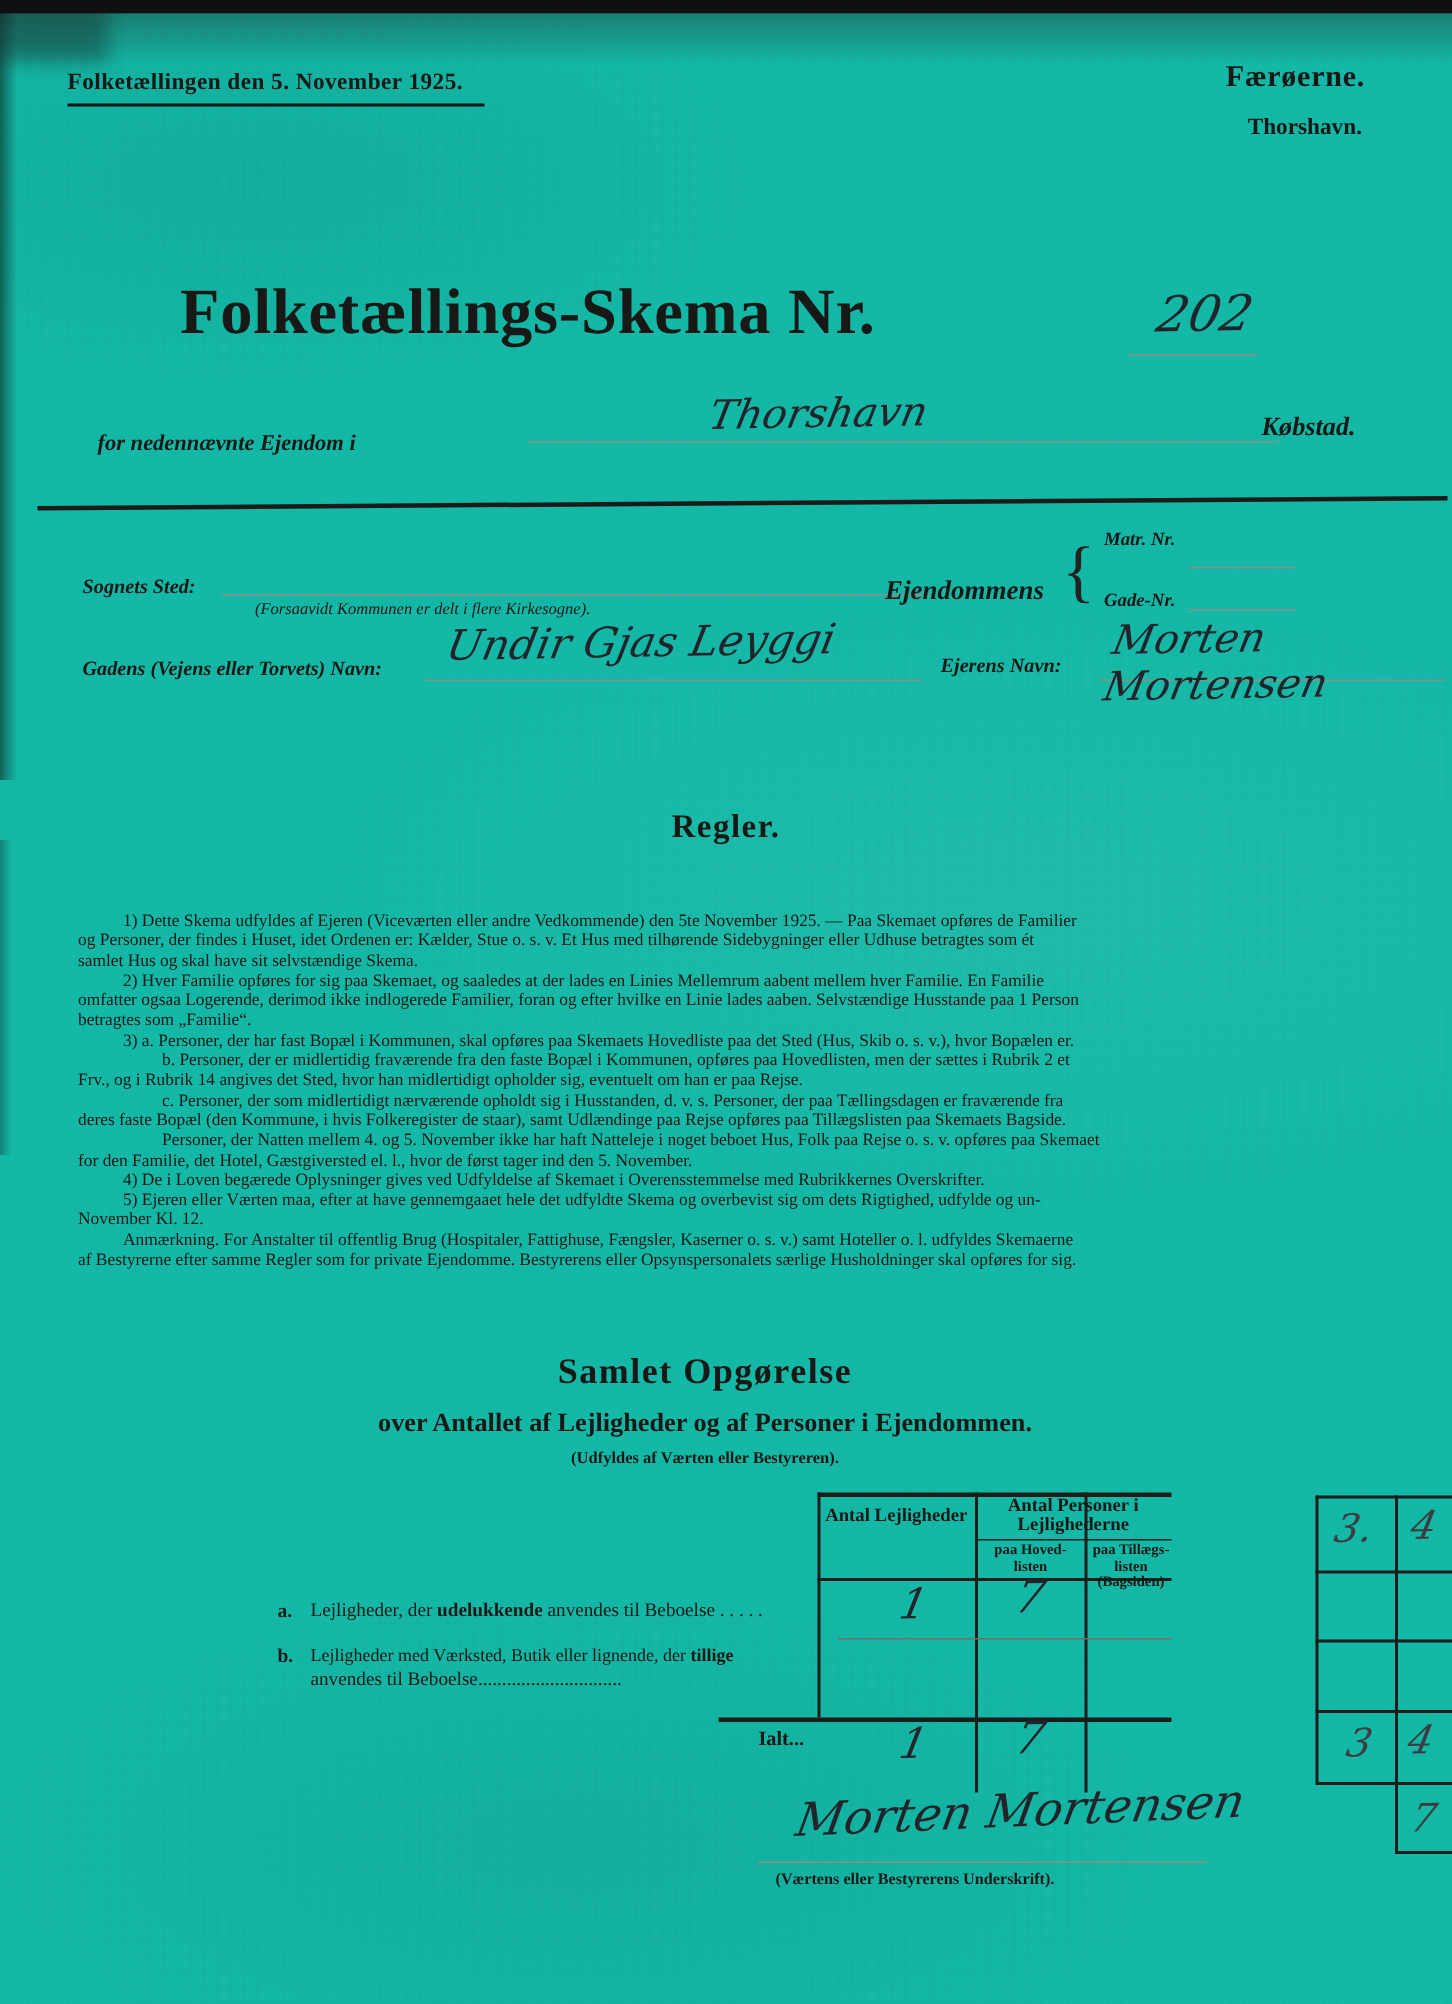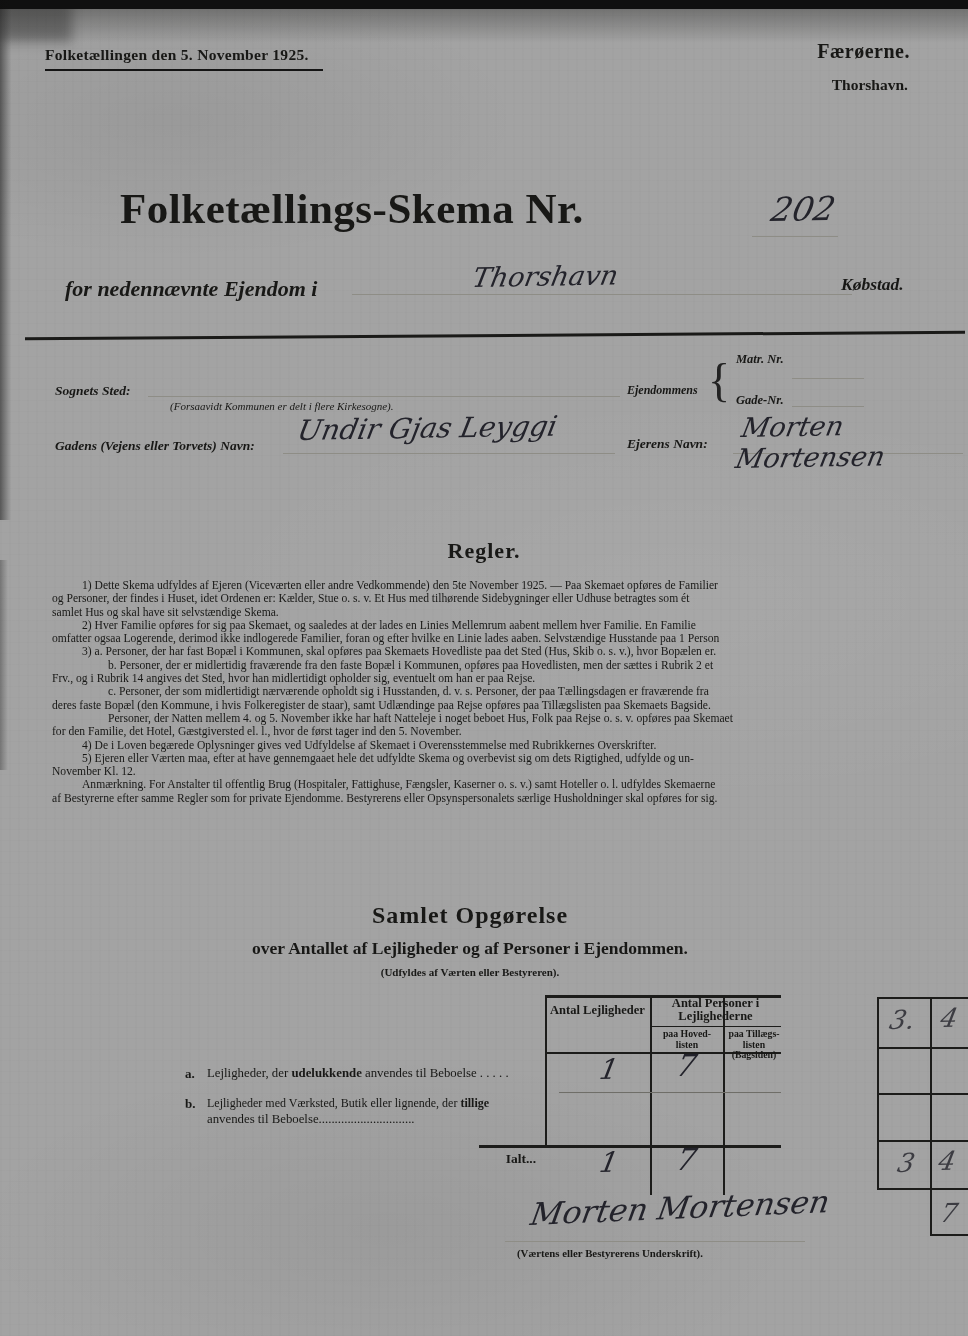--- a/index.html
+++ b/index.html
@@ -1,17 +1,17 @@
 <!DOCTYPE html>
 <html><head>
 <meta charset="utf-8">
 <style>
   html,body{margin:0;padding:0;background:#777;}
   .page{position:relative;width:968px;height:1336px;margin:0 auto;overflow:hidden;
-        background:#a3a3a3;color:#181816;font-family:"Liberation Serif",serif;}
+        background:#14b8a6;color:#181816;font-family:"Liberation Serif",serif;}
   .tex{position:absolute;inset:0;pointer-events:none;
        background:
          radial-gradient(ellipse 500px 200px at 18% 9%, rgba(0,0,0,.06), transparent 70%),
          radial-gradient(ellipse 700px 300px at 70% 45%, rgba(255,255,255,.05), transparent 70%),
          radial-gradient(ellipse 600px 250px at 40% 92%, rgba(0,0,0,.05), transparent 70%),
          repeating-linear-gradient(90deg, rgba(0,0,0,.012) 0 2px, transparent 2px 9px),
          repeating-linear-gradient(0deg, rgba(0,0,0,.012) 0 1px, transparent 1px 11px);}
   .abs{position:absolute;}
   .b{font-weight:bold;}
   .i{font-style:italic;}
@@ -32,45 +32,45 @@
       filter:blur(6px);}
   
   .hdr-left{left:45px;top:46px;font-size:15.5px;letter-spacing:.3px;
       border-bottom:2.2px solid #141414;padding-bottom:5px;padding-right:14px;}
   .hdr-r1{right:58px;top:40px;font-size:20px;letter-spacing:.5px;}
   .hdr-r2{right:60px;top:76px;font-size:15.5px;}
   
   .title{left:120px;top:184px;font-size:43px;letter-spacing:.5px;}
   .title-num{left:768px;top:190px;font-size:33px;}
   .title-num-line{left:752px;top:236px;width:86px;}
-  .sub-prefix{left:65px;top:276px;font-size:22px;}
+  .sub-prefix{left:65px;top:288px;font-size:15px;}
   .sub-line{left:352px;top:294px;width:500px;}
   .sub-val{left:470px;top:262px;font-size:27px;}
   .sub-suffix{left:841px;top:274px;font-size:17.5px;}
   .rule-top{left:25px;top:334px;width:940px;height:2.6px;background:#1a1a18;
       transform:rotate(-.4deg);}
   
   .f-sogn{left:55px;top:383px;font-size:13.5px;}
   .f-sogn-line{left:148px;top:396px;width:472px;}
   .f-sogn-note{left:170px;top:400px;font-size:11px;}
-  .f-ejd{left:627px;top:383px;font-size:12px;font-family:Liberation Serif, serif;}
+  .f-ejd{left:590px;top:383px;font-size:18px;font-family:Liberation Serif, serif;}
   .f-brace{left:708px;top:354px;font-size:46px;font-weight:normal;color:#222;}
   .f-matr{left:736px;top:352px;font-size:12.5px;}
   .f-matr-line{left:792px;top:378px;width:72px;}
   .f-gade{left:736px;top:393px;font-size:12.5px;}
   .f-gade-line{left:792px;top:406px;width:72px;}
   .f-street{left:55px;top:438px;font-size:13.5px;}
   .f-street-line{left:283px;top:453px;width:332px;}
   .f-street-val{left:295px;top:414px;font-size:28px;}
   .f-owner{left:627px;top:436px;font-size:13.5px;}
   .f-owner-line{left:733px;top:453px;width:230px;}
   .f-owner-val{left:733px;top:412px;font-size:27px;}
   
   .regler-h{left:0;top:538px;width:968px;text-align:center;font-size:22px;letter-spacing:1px;}
-  .rules{left:52px;top:579px;width:870px;font-size:11.6px;line-height:13.3px;
+  .rules{left:52px;top:607px;width:870px;font-size:11.6px;line-height:13.3px;
       text-align:justify;}
   .rules div{white-space:nowrap;}
   .ind1{text-indent:30px;}
   .ind2{text-indent:56px;}
   
   .sum-t1{left:170px;top:902px;width:600px;text-align:center;font-size:24px;letter-spacing:1px;}
   .sum-t2{left:100px;top:938px;width:740px;text-align:center;font-size:17.5px;}
   .sum-t3{left:170px;top:966px;width:600px;text-align:center;font-size:11px;}
   
   .mt{left:545px;top:995px;width:236px;height:200px;}
@@ -157,20 +157,21 @@
   <div class="abs f-owner-line fill"></div>
   <div class="abs f-owner-val hw">Morten Mortensen</div>
 
   <div class="abs regler-h b">Regler.</div>
   <div class="abs rules">
     <div class="ind1">1)  Dette Skema udfyldes af Ejeren (Viceværten eller andre Vedkommende) den 5te November 1925. — Paa Skemaet opføres de Familier</div>
     <div>og Personer, der findes i Huset, idet Ordenen er: Kælder, Stue o. s. v.  Et Hus med tilhørende Sidebygninger eller Udhuse betragtes som ét</div>
     <div>samlet Hus og skal have sit selvstændige Skema.</div>
     <div class="ind1">2)  Hver Familie opføres for sig paa Skemaet, og saaledes at der lades en Linies Mellemrum aabent mellem hver Familie.  En Familie</div>
     <div>omfatter ogsaa Logerende, derimod ikke indlogerede Familier, foran og efter hvilke en Linie lades aaben.  Selvstændige Husstande paa 1 Person</div>
+    <div>betragtes som „Familie“.</div>
     <div class="ind1">3)  a.  Personer, der har fast Bopæl i Kommunen, skal opføres paa Skemaets Hovedliste paa det Sted (Hus, Skib o. s. v.), hvor Bopælen er.</div>
     <div class="ind2">b.  Personer, der er midlertidig fraværende fra den faste Bopæl i Kommunen, opføres paa Hovedlisten, men der sættes i Rubrik 2 et</div>
     <div>Frv., og i Rubrik 14 angives det Sted, hvor han midlertidigt opholder sig, eventuelt om han er paa Rejse.</div>
     <div class="ind2">c.  Personer, der som midlertidigt nærværende opholdt sig i Husstanden, d. v. s. Personer, der paa Tællingsdagen er fraværende fra</div>
     <div>deres faste Bopæl (den Kommune, i hvis Folkeregister de staar), samt Udlændinge paa Rejse opføres paa Tillægslisten paa Skemaets Bagside.</div>
     <div class="ind2">Personer, der Natten mellem 4. og 5. November ikke har haft Natteleje i noget beboet Hus, Folk paa Rejse o. s. v. opføres paa Skemaet</div>
     <div>for den Familie, det Hotel, Gæstgiversted el. l., hvor de først tager ind den 5. November.</div>
     <div class="ind1">4)  De i Loven begærede Oplysninger gives ved Udfyldelse af Skemaet i Overensstemmelse med Rubrikkernes Overskrifter.</div>
     <div class="ind1">5)  Ejeren eller Værten maa, efter at have gennemgaaet hele det udfyldte Skema og overbevist sig om dets Rigtighed, udfylde og un-</div>
     <div>November Kl. 12.</div>

